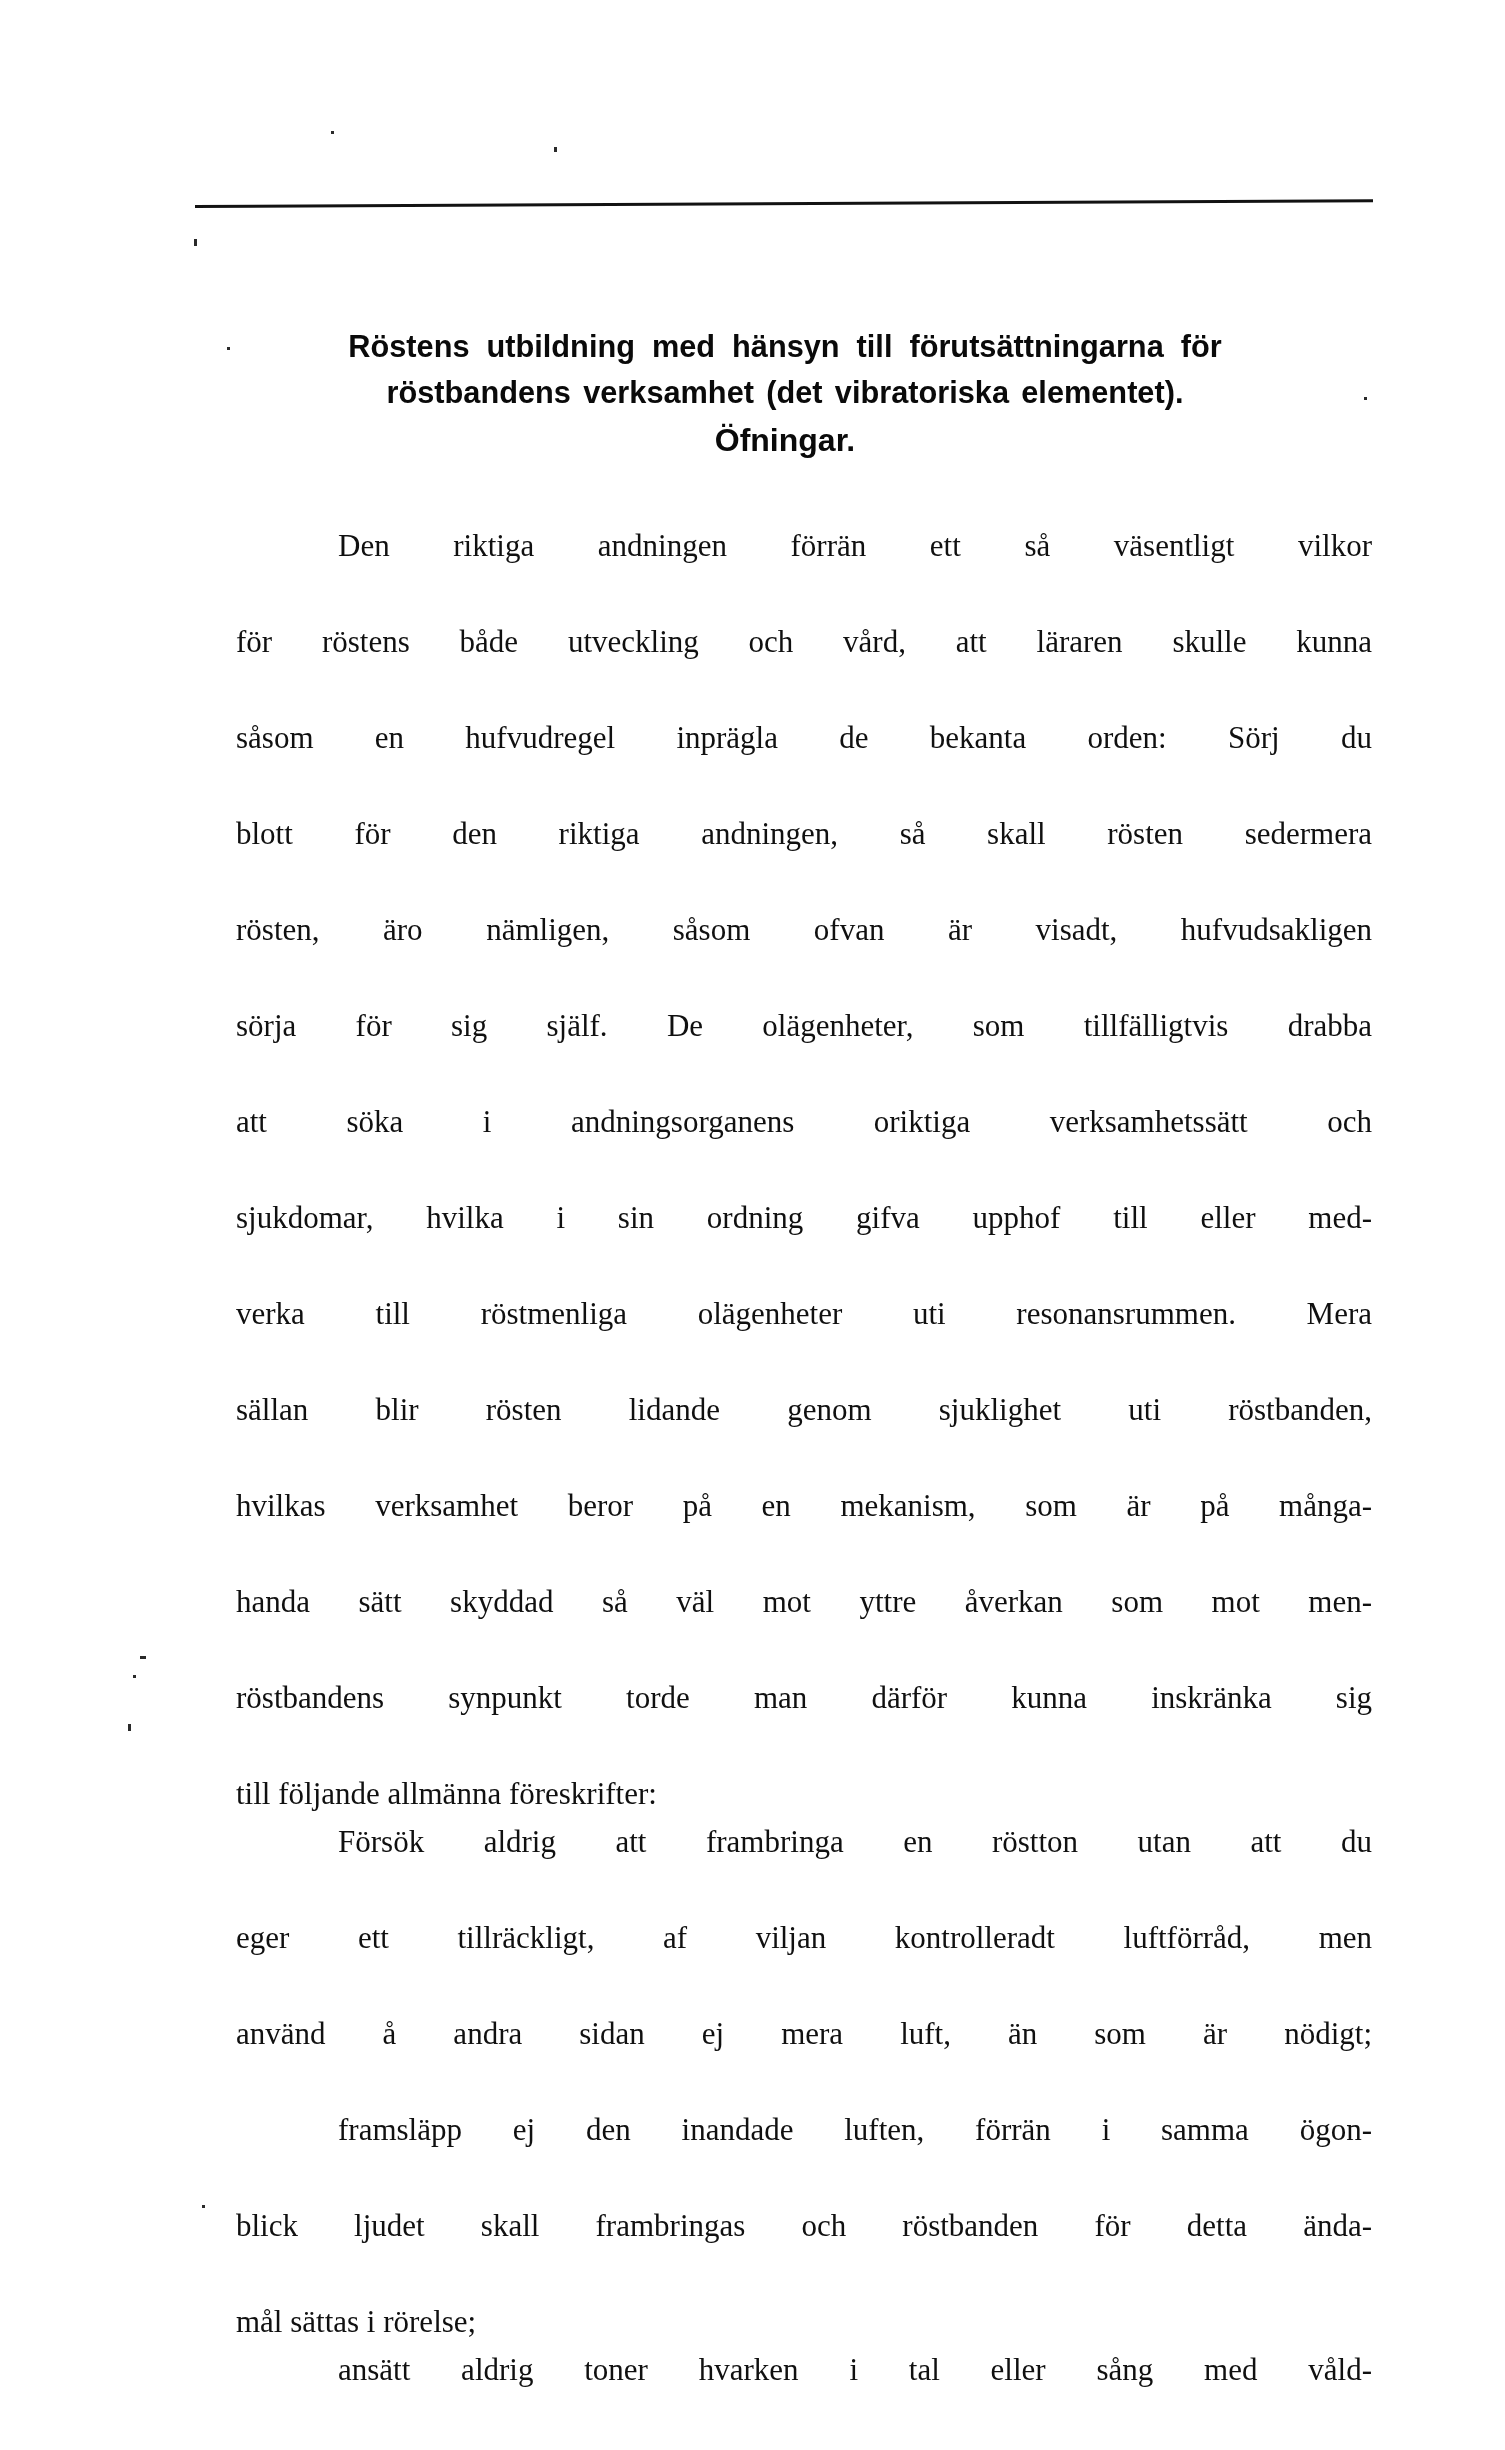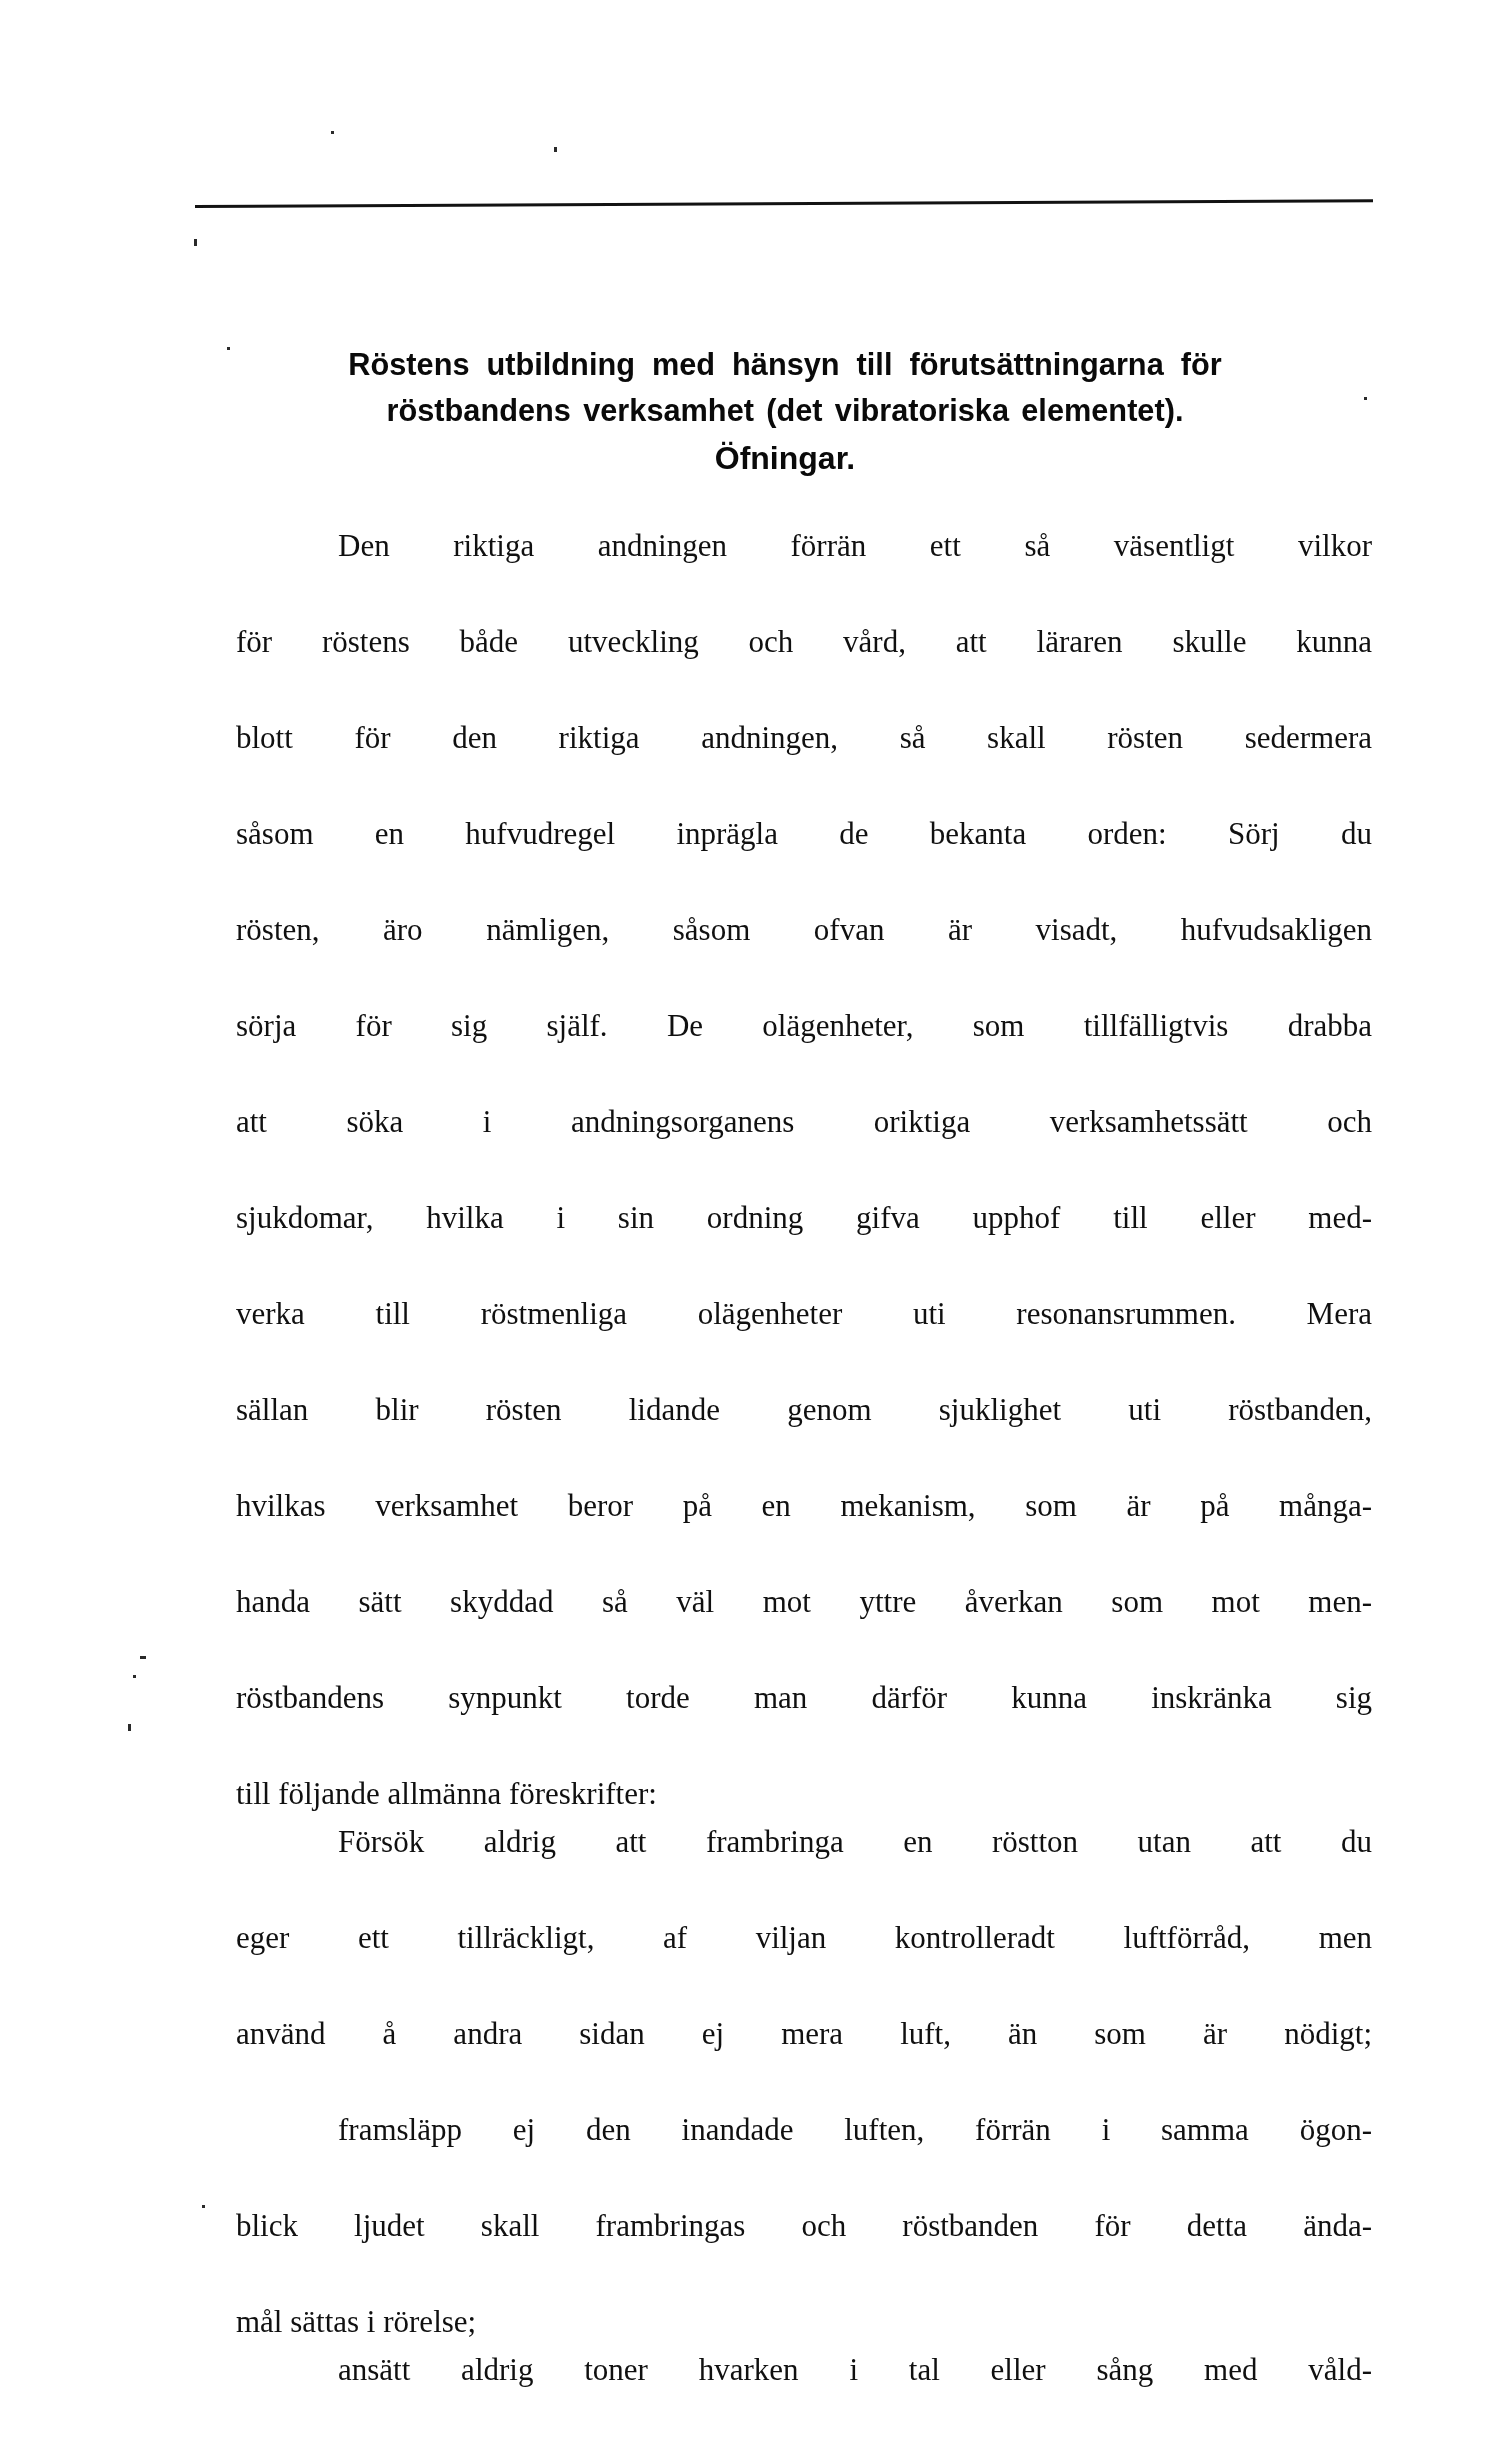--- a/index.html
+++ b/index.html
@@ -65,21 +65,20 @@
     left: 236px;
     top: 323px;
     width: 1098px;
     font-family: "Liberation Sans", "DejaVu Sans", sans-serif;
     font-weight: bold;
     font-size: 32px;
     line-height: 46px;
     letter-spacing: 0px;
     text-align: center;
     color: #0a0a0a;
-    margin-top: 18px;
   }
   .heading .hl1 {
     display: block;
     word-spacing: 8.8px;
     transform: scaleX(0.96);
     transform-origin: center;
   }
   .heading .hl2 {
     display: block;
     word-spacing: 3.9px;
@@ -130,22 +129,22 @@
 
   <div class="heading">
     <span class="hl1">Röstens  utbildning  med  hänsyn  till  förutsättningarna  för</span>
     <span class="hl2">röstbandens  verksamhet  (det  vibratoriska  elementet).</span>
     <span class="hl3">Öfningar.</span>
   </div>
 
   <div class="body-col" id="body-col">
       <div class="ln"><span class="indent"></span><span>Den  riktiga  andningen  förrän  ett  så  väsentligt  vilkor</span><span style="display: inline-block; width: 100%; height: 0px;"></span></div>
       <div class="ln"><span>för  röstens  både  utveckling  och  vård,  att  läraren  skulle  kunna</span><span style="display: inline-block; width: 100%; height: 0px;"></span></div>
+      <div class="ln"><span>såsom  en  hufvudregel  inprägla  de  bekanta  orden:  Sörj  du</span><span style="display: inline-block; width: 100%; height: 0px;"></span></div>
       <div class="ln"><span>blott  för  den  riktiga  andningen,  så  skall  rösten  sedermera</span><span style="display: inline-block; width: 100%; height: 0px;"></span></div>
-      <div class="ln"><span>såsom  en  hufvudregel  inprägla  de  bekanta  orden:  Sörj  du</span><span style="display: inline-block; width: 100%; height: 0px;"></span></div>
       <div class="ln"><span>rösten,  äro  nämligen,  såsom  ofvan  är  visadt,  hufvudsakligen</span><span style="display: inline-block; width: 100%; height: 0px;"></span></div>
       <div class="ln"><span>sörja  för  sig  själf.   De  olägenheter,  som  tillfälligtvis drabba</span><span style="display: inline-block; width: 100%; height: 0px;"></span></div>
       <div class="ln"><span>att  söka  i  andningsorganens  oriktiga  verksamhetssätt  och</span><span style="display: inline-block; width: 100%; height: 0px;"></span></div>
       <div class="ln"><span>sjukdomar,  hvilka  i  sin  ordning  gifva  upphof  till  eller  med-</span><span style="display: inline-block; width: 100%; height: 0px;"></span></div>
       <div class="ln"><span>verka  till  röstmenliga  olägenheter  uti resonansrummen.  Mera</span><span style="display: inline-block; width: 100%; height: 0px;"></span></div>
       <div class="ln"><span>sällan  blir  rösten  lidande  genom  sjuklighet  uti  röstbanden,</span><span style="display: inline-block; width: 100%; height: 0px;"></span></div>
       <div class="ln"><span>hvilkas  verksamhet  beror  på  en  mekanism, som  är på  många-</span><span style="display: inline-block; width: 100%; height: 0px;"></span></div>
       <div class="ln"><span>handa  sätt  skyddad  så  väl  mot  yttre  åverkan  som  mot men-</span><span style="display: inline-block; width: 100%; height: 0px;"></span></div>
       <div class="ln"><span>röstbandens  synpunkt  torde  man  därför  kunna  inskränka sig</span><span style="display: inline-block; width: 100%; height: 0px;"></span></div>
       <div class="ln last"><span>till  följande  allmänna  föreskrifter:</span></div>

